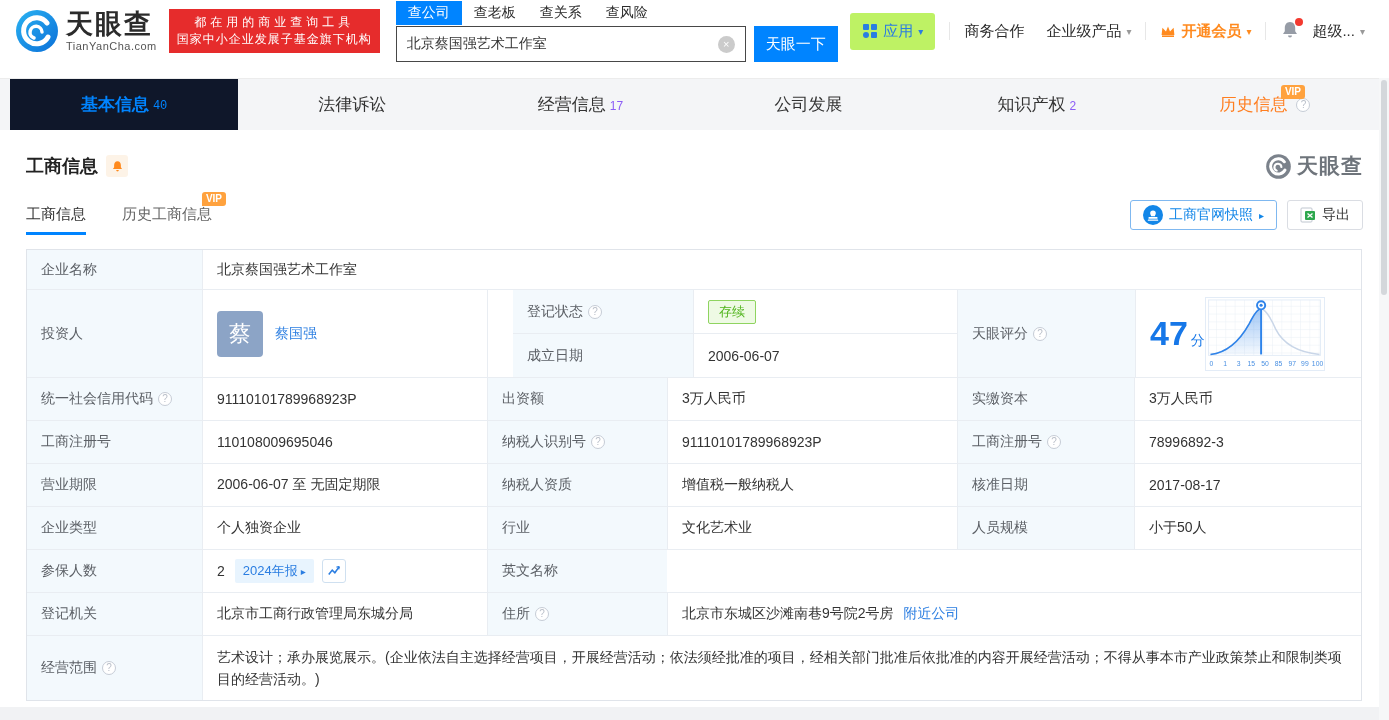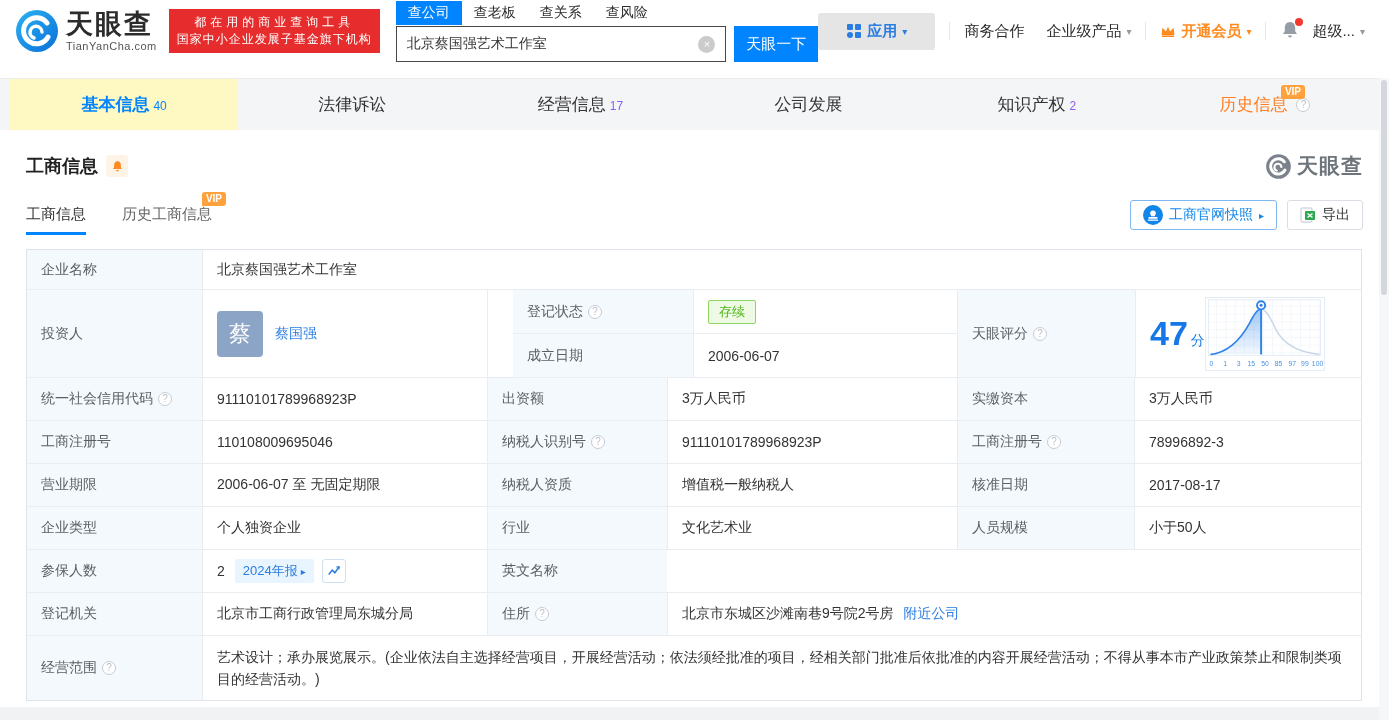--- a/index.html
+++ b/index.html
@@ -24,36 +24,36 @@
   .srow { display:flex; margin-top:1px; height:36px; }
   .sbox { flex:1; border:1px solid #474747; display:flex; align-items:center; padding:0 10px; background:#fff; }
   .sbox input { border:none; outline:none; flex:1; font-size:14px; color:#333;
     font-family:"Liberation Sans","DejaVu Sans",sans-serif; }
   .clear-ic { width:17px; height:17px; border-radius:50%; background:#cbcbcb; color:#fff;
     font-size:11px; line-height:17px; text-align:center; cursor:pointer; flex:none; }
   .sbtn { width:84px; margin-left:8px; background:#0084ff; color:#fff; border:none; font-size:15px;
     cursor:pointer; font-family:inherit; }
   .hnav { margin-left:auto; display:flex; align-items:center; padding-right:24px; font-size:15px; }
   .hitem { display:flex; align-items:center; gap:5px; color:#2b2b2b; cursor:pointer; white-space:nowrap; }
-  .apps { background:#e5e5e5; color:#2a7de1; padding:9px 28px; border-radius:3px; font-weight:bold; }
+  .apps { background:#bef264; color:#2a7de1; padding:9px 12px; border-radius:3px; font-weight:normal; }
   .caret { font-size:10px; color:#999; }
   .apps .caret, .vip-link .caret { color:inherit; }
   .vip-link { color:#ff8a1e; font-weight:bold; }
   .hdiv { width:1px; height:18px; background:#e7e7e7; margin:0 14px; }
   .hsp { width:22px; }
   .bell { position:relative; width:22px; height:22px; cursor:pointer; }
   .bell .dot { position:absolute; top:-2px; right:-1px; width:8px; height:8px; border-radius:50%; background:#f3392f; }
 
   
   .tabbar { margin-top:16px; height:52px; background:#f4f5f7; border-top:1px solid #ececec;
     display:flex; padding:0 10px; }
   .tab { flex:1; display:flex; align-items:center; justify-content:center; gap:4px;
     font-size:17px; color:#333; cursor:pointer; position:relative; }
   .tab .cnt { font-size:12px; color:#8b5cf6; margin-top:2px; }
-  .tab.active { background:#fef9c3; color:#0084ff; font-weight:bold; }
+  .tab.active { background:#0f172a; color:#0084ff; font-weight:bold;font-family:Liberation Mono, monospace; }
   .tab.active .cnt { color:#0084ff; font-weight:normal; }
   .tab.orange { color:#ff7e20; }
   .vipbadge { background:#ffa23e; color:#fff; font-size:10px; font-weight:bold; line-height:1;
     padding:2px 4px; border-radius:3px 3px 3px 0; }
   .tab .vipbadge { position:absolute; top:6px; right:74px; }
   .help-ic { display:inline-block; width:14px; height:14px; border:1px solid #c6ccd6; color:#b9bfc9;
     border-radius:50%; font-size:10px; line-height:12px; text-align:center; margin-left:5px; flex:none;
     background:#fff; font-weight:normal; }
 
   

